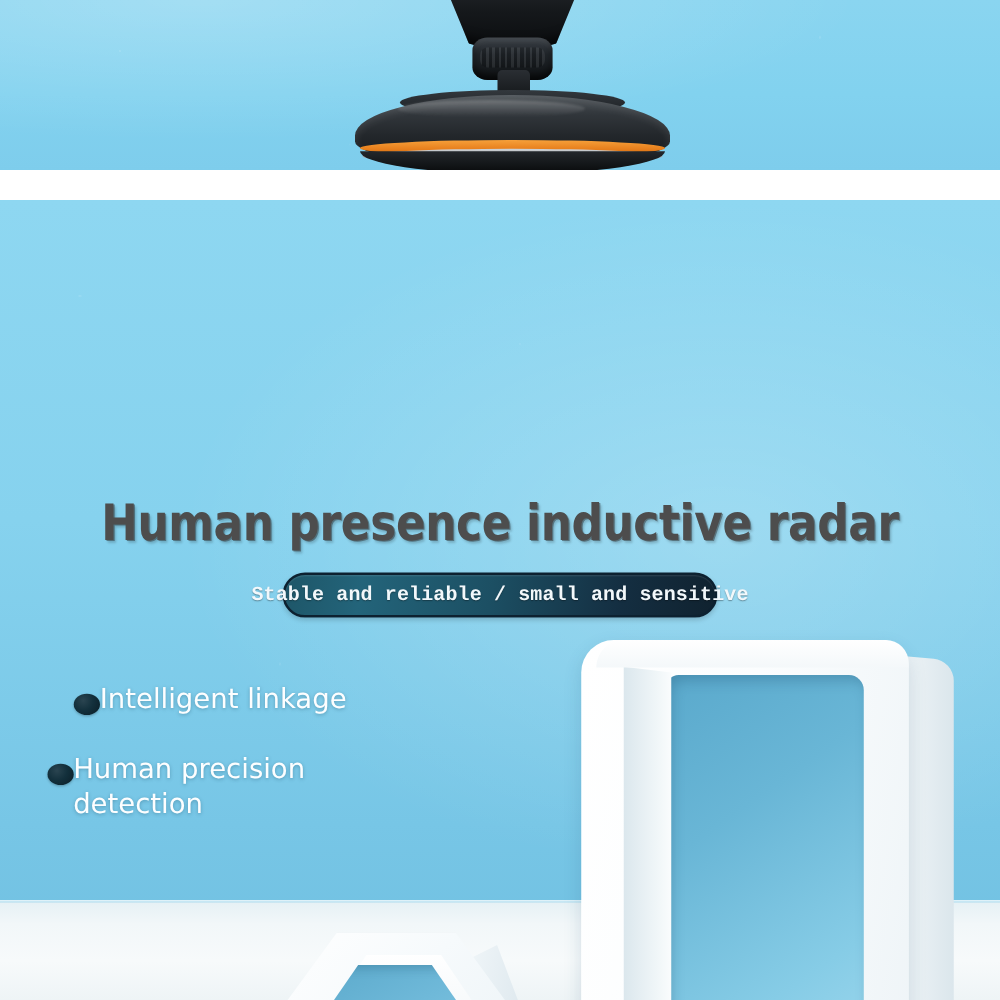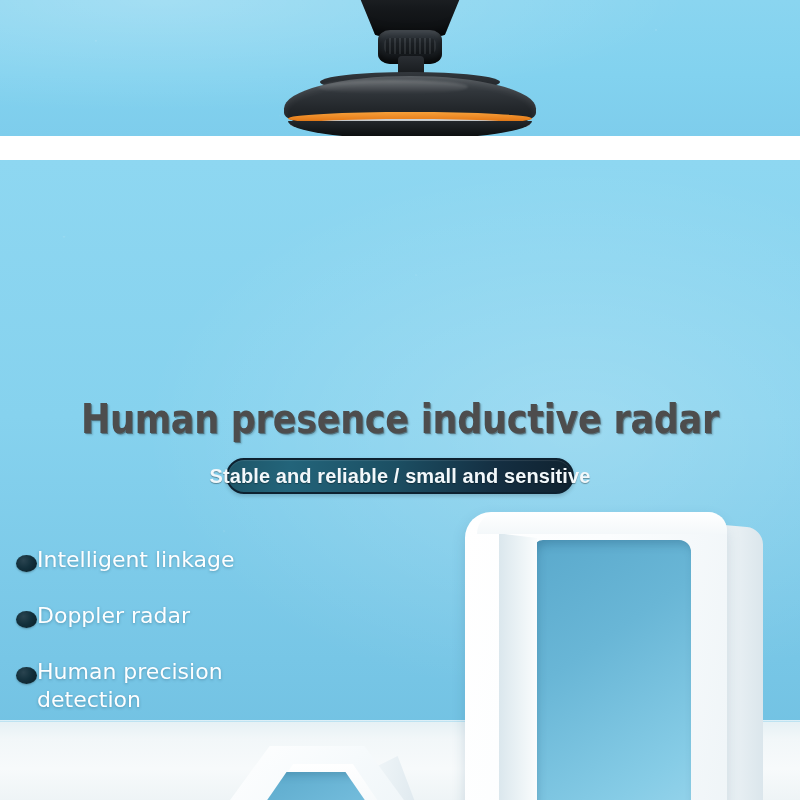--- a/index.html
+++ b/index.html
@@ -132,31 +132,31 @@
   .pill{
     position:absolute;left:226px;top:298px;width:348px;height:36px;
     box-sizing:border-box;
     border-radius:20px;
     border:2px solid #0d2130;
     background:linear-gradient(100deg,#1e5668 0%,#23647a 18%,#1c4f63 48%,#142e41 78%,#10222f 100%);
     box-shadow:0 2px 4px rgba(0,0,0,.18), inset 0 1px 1px rgba(255,255,255,.10);
     display:flex;align-items:center;justify-content:center;
   }
   .pill span{
-    color:#f2f8fb;font-size:20px;font-weight:600;letter-spacing:.1px;
-    font-family:Liberation Sans, sans-serif;
+    color:#f2f8fb;font-size:16px;font-weight:600;letter-spacing:.1px;
+    font-family:Liberation Mono, monospace;
     text-shadow:0 1px 1px rgba(0,0,0,.35);
     white-space:nowrap;
   }
 
   
   .features{position:absolute;left:0;top:386px;width:320px;}
   .feature{
     position:relative;display:flex;align-items:flex-start;
-    padding-left:16px;margin-bottom:28px;
+    padding-left:16px;margin-bottom:28px;justify-content:center;
   }
   .dot{
     flex:0 0 auto;width:21px;height:17px;margin-top:9px;
     border-radius:50%;
     background:radial-gradient(circle at 36% 32%, #2a4450 0%, #13303c 45%, #0a1d26 100%);
     box-shadow:0 1px 2px rgba(0,0,0,.25);
   }
   .feature-label{
     color:#fdfeff;font-size:22px;line-height:28px;font-weight:400;
     font-family:"DejaVu Sans","Liberation Sans",sans-serif;
@@ -277,22 +277,18 @@
       <span>Stable and reliable / small and sensitive</span>
     </div>
 
     <div class="features">
       <div class="feature">
         <div class="dot"></div>
         <div class="feature-label">Intelligent linkage</div>
       </div>
       <div class="feature">
         <div class="dot"></div>
-        <div class="feature-label">Doppler radar</div>
-      </div>
-      <div class="feature">
-        <div class="dot"></div>
         <div class="feature-label">Human precision detection</div>
       </div>
     </div>
 
   </div>
 </div>
 
 </body></html>

